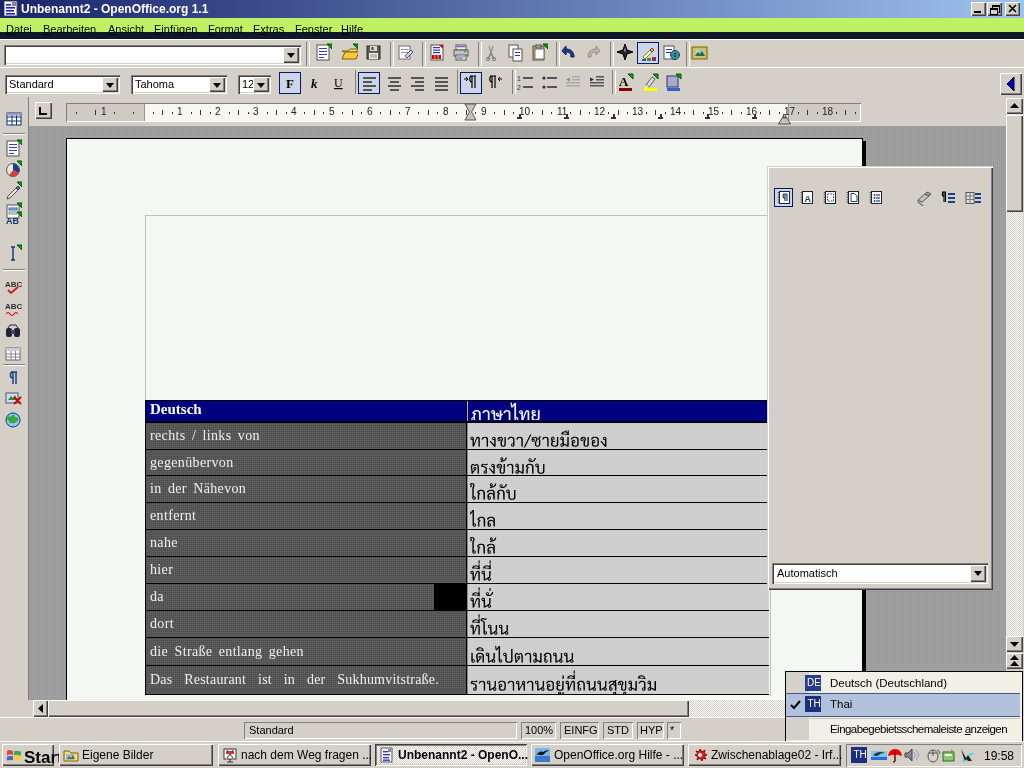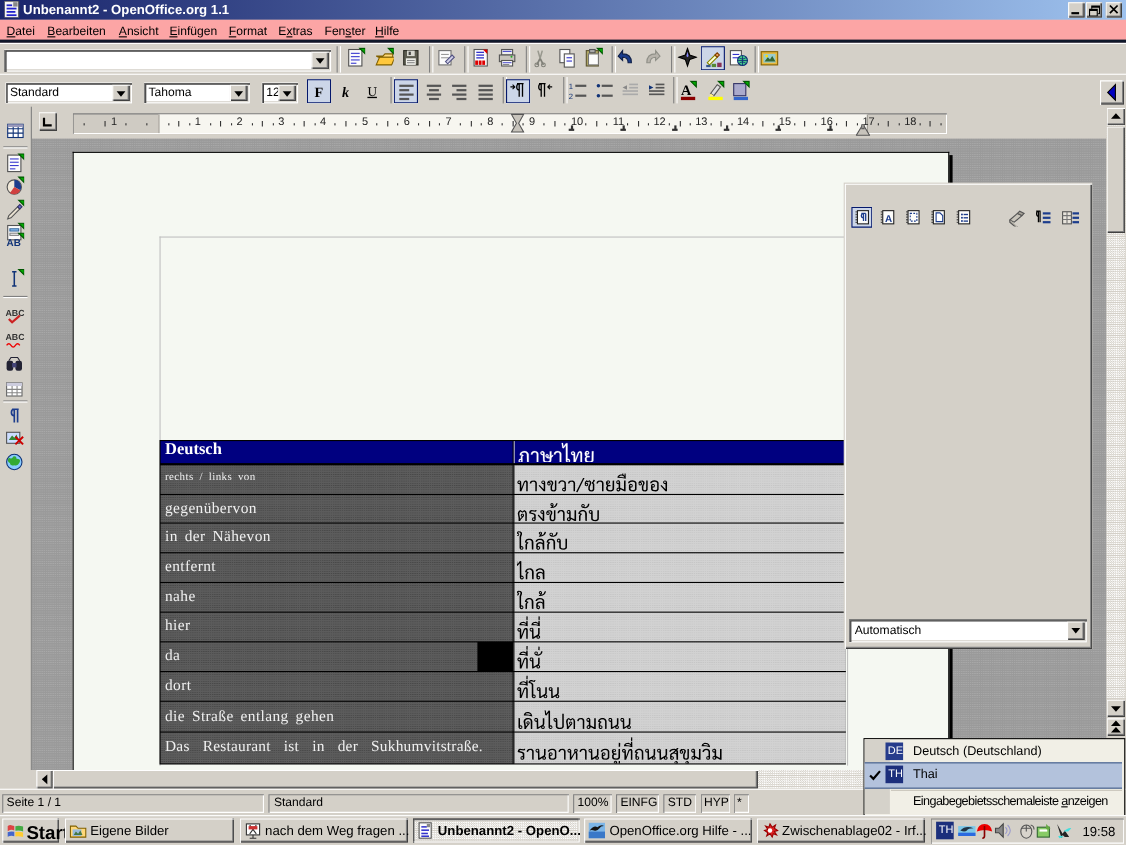--- a/index.html
+++ b/index.html
@@ -39,21 +39,21 @@
    <div class="abs" style="left:5px;top:3px;width:6px;height:5px;border:1px solid #000;border-top:2px solid #000"></div>
    <div class="abs" style="left:3px;top:6px;width:6px;height:4px;border:1px solid #000;border-top:2px solid #000;background:#d4d0c8"></div>
  </div>
  <div class="abs btn3" style="left:1005px;top:2px;width:15px;height:14px">
    <svg width="15" height="14">
         <path d="M4 3 L11 10 M11 3 L4 10" stroke="#000" stroke-width="1.6"></path>
       </svg>
  </div>
 </div>
 
-<div class="abs tb-txt" style="left:0;top:18px;width:1024px;height:21px;background:#fca5a5;border-bottom:3px solid #0f172a;box-sizing:border-box">
+<div class="abs tb-txt" style="left:0;top:18px;width:1024px;height:21px;background:#bef264;border-bottom:7px solid #0f172a;box-sizing:border-box">
  <span class="abs" style="left:6px;top:5px"><u>D</u>atei</span>
  <span class="abs" style="left:43px;top:5px"><u>B</u>earbeiten</span>
  <span class="abs" style="left:108px;top:5px"><u>A</u>nsicht</span>
  <span class="abs" style="left:154px;top:5px"><u>E</u>infügen</span>
  <span class="abs" style="left:208px;top:5px"><u>F</u>ormat</span>
  <span class="abs" style="left:253px;top:5px">E<u>x</u>tras</span>
  <span class="abs" style="left:295px;top:5px">Fen<u>s</u>ter</span>
  <span class="abs" style="left:341px;top:5px"><u>H</u>ilfe</span>
 </div>
 
@@ -481,21 +481,21 @@
 <div class="abs" style="left:78px;top:261px;width:624px;height:295px;background:#000"></div>
 <div class="abs" style="left:79px;top:262px;width:320px;height:20px;background:#000080">
           <span class="abs" style="left:4px;top:0px;font-family:'Liberation Serif',serif;font-weight:bold;font-size:15px;color:#fff">Deutsch</span>
         </div>
 <div class="abs" style="left:400px;top:262px;width:301px;height:20px;background:#000080;border-left:1px solid #b0b0c0">
           <svg class="abs" style="left:3px;top:-1px" width="72" height="20" viewBox="0 -1.5 72 20">
             <path stroke="#fff" stroke-width="0.2" d="M45.88,19.27 44.27,19.00 43.46,17.75 43.42,3.50 41.38,6.11 40.25,5.71 39.62,1.19 40.78,1.25 41.25,4.57 43.50,1.50 44.94,1.50 44.94,15.50 46.50,15.84 47.31,17.25 47.02,18.50 45.88,19.27ZM65.50,19.27 62.62,19.03 61.50,18.41 60.84,17.50 60.71,15.00 61.77,13.50 60.84,12.50 60.59,10.50 61.10,9.25 62.00,8.58 63.75,8.61 64.66,9.75 64.56,10.88 64.00,11.54 63.00,11.81 61.94,11.62 62.75,12.82 65.07,13.00 65.00,14.19 63.00,14.22 62.21,15.12 62.50,17.34 63.38,17.89 64.50,18.06 66.12,17.80 66.92,17.12 67.06,8.75 68.56,8.75 68.42,17.50 67.38,18.68 65.50,19.27ZM2.75,19.26 1.12,19.03 0.32,17.75 0.88,16.04 2.58,15.50 2.47,13.88 3.24,12.50 1.49,12.25 1.83,10.62 3.00,9.33 4.38,8.71 6.25,8.58 7.75,8.96 9.03,10.00 9.64,11.50 9.64,19.12 8.18,19.00 7.93,11.12 6.88,10.08 5.50,9.82 3.75,10.34 2.90,11.38 4.38,11.85 5.06,12.50 4.25,13.14 3.83,14.00 4.06,18.12 3.50,18.90 2.75,19.26ZM18.38,19.19 16.93,19.12 16.93,11.38 16.54,10.38 15.88,9.94 14.62,9.84 13.45,10.50 13.00,11.69 11.56,11.62 12.08,9.88 13.12,8.97 14.50,8.58 16.25,8.70 17.38,9.21 18.16,10.12 18.43,11.25 18.38,19.19ZM27.50,19.26 24.50,19.06 22.81,17.88 22.56,12.25 21.00,11.92 20.21,10.75 20.33,9.62 21.00,8.85 22.50,8.59 23.75,9.38 24.06,10.25 24.09,17.00 24.88,17.78 26.62,18.06 27.75,17.91 28.62,17.33 28.81,15.25 26.75,15.04 25.66,14.50 24.84,13.25 24.98,12.12 26.00,11.34 27.12,11.46 27.92,12.50 27.50,14.12 28.75,14.08 28.81,8.88 30.26,8.75 30.32,13.12 31.38,12.02 32.06,12.75 30.32,14.62 30.02,18.00 29.12,18.79 27.50,19.26ZM39.25,19.19 37.81,19.12 37.80,11.38 37.42,10.38 36.75,9.94 35.50,9.84 34.32,10.50 33.88,11.69 32.44,11.62 32.95,9.88 34.00,8.97 35.38,8.58 37.12,8.70 38.25,9.21 39.04,10.12 39.31,11.25 39.25,19.19ZM58.12,19.25 56.68,19.12 56.67,10.62 56.00,9.94 55.35,10.50 52.06,19.12 50.50,19.25 50.43,12.38 49.12,12.17 48.33,11.50 48.08,10.12 48.62,9.18 50.38,8.71 51.77,9.75 52.00,16.37 54.46,9.62 55.88,8.71 57.12,8.83 57.70,9.25 58.18,10.62 58.12,19.25ZM63.29,10.88 63.78,10.38 63.66,9.62 63.12,9.32 62.38,9.49 62.08,10.00 62.25,10.62 63.29,10.88ZM22.38,11.12 22.81,10.75 22.80,10.00 21.75,9.60 21.22,10.12 21.22,10.62 21.75,11.15 22.38,11.12ZM50.26,11.25 50.68,10.88 50.68,10.12 49.62,9.72 49.09,10.25 49.09,10.75 49.62,11.28 50.26,11.25ZM26.70,13.50 27.03,12.62 26.12,12.22 25.72,13.12 26.12,13.55 26.70,13.50ZM51.90,16.62 51.90,16.62ZM2.42,18.25 2.89,17.75 2.89,17.12 2.38,16.59 1.88,16.59 1.36,17.12 1.35,17.75 1.88,18.28 2.42,18.25ZM45.78,18.25 46.27,17.75 46.27,17.12 45.25,16.58 44.71,17.00 44.71,17.88 45.78,18.25Z" fill="#fff"></path>
           </svg>
         </div>
 <div class="abs dk-dither" style="left:79px;top:284px;width:320px;height:26px">
-          <span class="abs" style="left:4px;top:5px;font-family:'Liberation Serif',serif;font-size:10px;color:#f0f0f0;white-space:nowrap;letter-spacing:0.35px;word-spacing:2.5px">rechts / links von</span>
+          <span class="abs" style="left:4px;top:5px;font-family:'Liberation Serif',serif;font-size:14px;color:#f0f0f0;white-space:nowrap;letter-spacing:0.35px;word-spacing:2.5px">rechts / links von</span>
         </div>
 <div class="abs" style="left:400px;top:284px;width:301px;height:26px;background:repeating-conic-gradient(#c5c5c5 0% 25%,#d2d2d2 0% 100%) 0 0/2px 2px;border-left:1px solid #888">
           <svg class="abs" style="left:2px;top:1px" width="141" height="26" viewBox="0 -3 141 23">
             <path d="M98.88,6.81 95.38,5.96 91.38,5.92 91.33,5.12 91.81,4.12 92.88,3.25 94.12,2.86 95.62,2.88 95.75,1.87 96.63,1.88 96.69,3.12 97.75,3.92 97.81,2.00 98.75,1.87 98.88,6.81ZM97.66,5.50 96.88,4.47 95.38,3.84 93.75,3.99 92.66,4.88 97.66,5.50ZM55.00,18.94 53.69,18.88 60.08,6.00 61.38,5.94 55.00,18.94ZM68.25,18.27 66.00,18.03 64.83,16.62 64.82,14.00 66.29,10.88 65.88,9.47 65.50,9.33 64.50,10.19 63.50,9.35 62.95,10.00 62.88,10.50 64.00,10.60 64.65,11.25 64.78,12.38 64.12,13.31 62.75,13.51 61.70,12.62 61.58,10.25 62.23,9.00 63.00,8.33 63.50,8.15 64.62,9.05 65.50,8.18 65.88,8.20 67.30,9.25 67.53,11.00 66.22,14.12 66.19,16.00 66.62,16.89 67.62,17.14 68.50,16.91 68.93,16.12 68.91,11.75 68.04,10.75 68.05,10.00 69.04,9.12 69.38,7.70 70.82,7.75 70.51,9.00 69.44,10.38 70.31,11.50 70.29,16.62 69.50,17.80 68.25,18.27ZM92.62,18.27 91.12,18.05 90.34,16.88 90.75,15.29 92.39,14.62 92.39,11.75 91.12,11.53 90.44,10.88 90.19,9.88 90.45,8.88 91.75,8.07 92.75,8.20 93.38,8.66 93.80,9.62 93.81,14.88 97.25,16.57 97.31,8.38 98.73,8.38 98.73,18.12 97.38,18.17 94.12,16.30 93.78,17.50 92.62,18.27ZM18.00,18.13 16.64,18.00 16.64,10.88 16.30,9.88 15.38,9.36 14.38,9.36 13.38,9.93 12.88,11.08 11.56,11.00 11.96,9.50 13.12,8.47 15.88,8.23 17.00,8.70 17.81,9.62 18.06,10.75 18.00,18.13ZM25.62,18.19 24.25,18.16 19.67,13.12 20.50,12.31 24.25,16.28 24.25,11.70 22.76,11.38 22.08,10.25 22.31,9.00 23.50,8.21 24.88,8.45 25.67,9.62 25.62,18.19ZM33.88,18.26 31.62,18.03 30.58,16.88 30.46,13.62 31.65,11.00 31.38,9.61 30.38,9.19 29.04,9.50 30.09,9.88 30.65,10.75 30.55,11.88 30.00,12.55 28.62,12.78 27.57,12.00 27.47,9.88 28.75,8.48 31.38,8.33 32.81,9.38 33.03,11.00 31.96,13.38 31.86,16.00 32.25,16.88 33.12,17.14 34.00,16.93 34.42,16.25 34.47,8.38 35.81,8.38 35.79,16.62 35.09,17.75 33.88,18.26ZM43.12,18.29 41.50,17.88 40.94,16.62 41.50,15.22 43.14,14.75 43.13,11.12 42.75,10.00 42.00,9.45 40.62,9.34 39.41,10.00 38.88,11.04 37.46,11.00 38.10,9.38 39.62,8.35 41.12,8.14 42.88,8.46 43.88,9.18 44.43,10.12 44.54,16.88 44.09,17.75 43.12,18.29ZM52.75,18.13 51.39,18.00 51.39,10.88 51.05,9.88 50.12,9.36 49.12,9.36 48.12,9.93 47.62,11.08 46.31,11.00 46.71,9.50 47.88,8.47 50.62,8.23 51.75,8.70 52.56,9.62 52.81,10.75 52.75,18.13ZM78.62,18.13 77.27,18.00 77.27,10.88 76.93,9.88 76.00,9.36 75.00,9.36 74.00,9.93 73.50,11.08 72.19,11.00 72.59,9.50 73.75,8.47 76.50,8.23 77.62,8.70 78.43,9.62 78.69,10.75 78.62,18.13ZM85.62,18.25 82.75,18.03 81.75,17.45 81.11,16.50 81.07,14.12 81.95,13.00 81.09,12.00 80.83,10.12 81.19,9.12 82.12,8.33 83.75,8.32 84.66,9.38 84.55,10.38 84.12,10.88 83.38,11.17 82.12,11.00 82.88,12.27 85.06,12.50 85.00,13.56 83.12,13.61 82.44,14.50 82.73,16.50 84.62,17.14 86.00,16.93 86.81,16.25 86.94,8.50 88.32,8.38 88.30,16.38 87.38,17.65 85.62,18.25ZM106.12,18.26 103.00,17.91 102.12,17.21 101.73,16.38 101.74,12.62 102.29,11.75 103.25,11.32 104.75,11.75 105.31,13.00 104.75,14.41 103.12,14.84 103.37,16.50 104.38,17.05 106.12,17.05 106.88,16.69 107.29,16.00 107.31,10.88 106.74,9.88 105.50,9.36 104.25,9.35 102.88,9.86 102.12,10.91 100.81,10.88 101.50,9.32 103.25,8.33 105.00,8.15 106.88,8.47 108.04,9.25 108.67,10.38 108.67,16.50 107.62,17.80 106.12,18.26ZM116.88,18.26 114.62,18.03 113.58,16.88 113.46,13.62 114.65,11.00 114.38,9.61 113.38,9.19 112.04,9.50 113.09,9.88 113.65,10.75 113.55,11.88 113.00,12.55 111.62,12.78 110.57,12.00 110.47,9.88 111.75,8.48 114.38,8.33 115.81,9.38 116.03,11.00 114.96,13.38 114.86,16.00 115.25,16.88 116.12,17.14 117.00,16.93 117.42,16.25 117.47,8.38 118.81,8.38 118.79,16.62 118.09,17.75 116.88,18.26ZM126.25,18.26 123.12,17.91 122.25,17.21 121.85,16.38 121.87,12.62 122.41,11.75 123.38,11.32 124.87,11.75 125.43,13.00 124.88,14.41 123.25,14.84 123.49,16.50 124.50,17.05 126.25,17.05 127.00,16.69 127.42,16.00 127.43,10.88 126.87,9.88 125.62,9.36 124.38,9.35 123.00,9.86 122.25,10.91 120.93,10.88 121.62,9.32 123.38,8.33 125.12,8.15 127.00,8.47 128.17,9.25 128.79,10.38 128.80,16.50 127.75,17.80 126.25,18.26ZM136.38,18.19 135.00,18.16 130.42,13.12 131.25,12.31 135.00,16.28 135.00,11.70 133.51,11.38 132.83,10.25 133.06,9.00 134.25,8.21 135.62,8.45 136.42,9.62 136.38,18.19ZM9.75,18.19 8.39,18.12 8.39,10.25 7.88,9.44 7.08,10.12 4.04,18.12 2.52,18.12 2.52,11.75 1.25,11.53 0.47,10.75 0.33,9.62 0.81,8.75 1.50,8.34 2.62,8.32 3.78,9.25 4.00,15.47 6.32,9.12 7.62,8.30 8.62,8.33 9.32,8.75 9.80,10.00 9.75,18.19ZM83.36,10.38 83.80,9.88 83.75,9.38 82.75,8.97 82.31,9.38 82.31,10.00 82.75,10.40 83.36,10.38ZM92.20,10.62 92.68,9.62 92.38,9.21 91.62,9.09 91.22,9.38 91.09,10.12 91.62,10.66 92.20,10.62ZM24.10,10.62 24.56,10.12 24.43,9.50 24.00,9.21 23.25,9.34 22.95,9.75 23.08,10.38 24.10,10.62ZM134.85,10.62 135.31,10.12 135.18,9.50 134.75,9.21 134.00,9.34 133.70,9.75 133.83,10.38 134.85,10.62ZM2.36,10.62 2.80,9.75 2.38,9.32 1.62,9.33 1.25,10.25 1.75,10.66 2.36,10.62ZM29.38,11.88 29.76,10.88 29.38,10.49 28.75,10.49 28.36,10.88 28.37,11.50 28.75,11.88 29.38,11.88ZM112.38,11.88 112.76,10.88 112.38,10.49 111.75,10.49 111.36,10.88 111.37,11.50 111.75,11.88 112.38,11.88ZM63.51,12.62 63.90,11.75 62.88,11.35 62.47,12.25 62.88,12.65 63.51,12.62ZM103.95,13.75 104.42,13.25 104.30,12.62 103.88,12.34 103.12,12.44 102.85,13.38 103.38,13.79 103.95,13.75ZM124.08,13.75 124.55,13.25 124.42,12.62 124.00,12.34 123.25,12.44 122.98,13.38 123.50,13.79 124.08,13.75ZM3.89,15.75 3.89,15.75ZM92.44,17.25 92.91,16.25 92.62,15.84 91.88,15.71 91.46,16.00 91.34,16.75 91.88,17.29 92.44,17.25ZM42.97,17.25 43.43,16.75 43.31,16.12 42.88,15.83 42.12,15.95 41.83,16.38 41.95,17.00 42.97,17.25Z" fill="#000"></path>
           </svg>
         </div>
 <div class="abs dk-dither" style="left:79px;top:311px;width:320px;height:25px">
           <span class="abs" style="left:4px;top:5px;font-family:'Liberation Serif',serif;font-size:14px;color:#f0f0f0;white-space:nowrap;letter-spacing:0.35px;word-spacing:2.5px">gegenübervon</span>
         </div>
 <div class="abs" style="left:400px;top:311px;width:301px;height:25px;background:repeating-conic-gradient(#c5c5c5 0% 25%,#d2d2d2 0% 100%) 0 0/2px 2px;border-left:1px solid #888">
@@ -588,23 +588,20 @@
 
 <div class="abs" style="left:29px;top:700px;width:977px;height:17px;background:#d4d0c8">
  <div class="abs btn3" style="left:4px;top:0;width:15px;height:17px"><svg width="15" height="17">
         <path d="M5 8.5 L10 4 V13 Z" fill="#000"></path>
       </svg></div>
  <div class="abs lt-dither" style="left:19px;top:0;width:958px;height:17px"></div>
  <div class="abs btn3" style="left:19px;top:0;width:641px;height:17px"></div>
 </div>
 
 <div class="abs tb-txt" style="left:0;top:717px;width:1024px;height:24px;background:#d4d0c8;border-top:1px solid #fff">
- <div class="abs" style="left:2px;top:4px;width:238px;height:17px;box-shadow:inset 1px 1px #808080,inset -1px -1px #fff">
-      <span class="abs" style="left:4px;top:2px">Seite 1 / 1</span>
-    </div>
  <div class="abs" style="left:244px;top:4px;width:273px;height:17px;box-shadow:inset 1px 1px #808080,inset -1px -1px #fff">
       <span class="abs" style="left:5px;top:2px">Standard</span>
     </div>
  <div class="abs" style="left:521px;top:4px;width:35px;height:17px;box-shadow:inset 1px 1px #808080,inset -1px -1px #fff">
       <span class="abs" style="left:4px;top:2px">100%</span>
     </div>
  <div class="abs" style="left:560px;top:4px;width:39px;height:17px;box-shadow:inset 1px 1px #808080,inset -1px -1px #fff">
       <span class="abs" style="left:4px;top:2px">EINFG</span>
     </div>
  <div class="abs" style="left:603px;top:4px;width:30px;height:17px;box-shadow:inset 1px 1px #808080,inset -1px -1px #fff">

